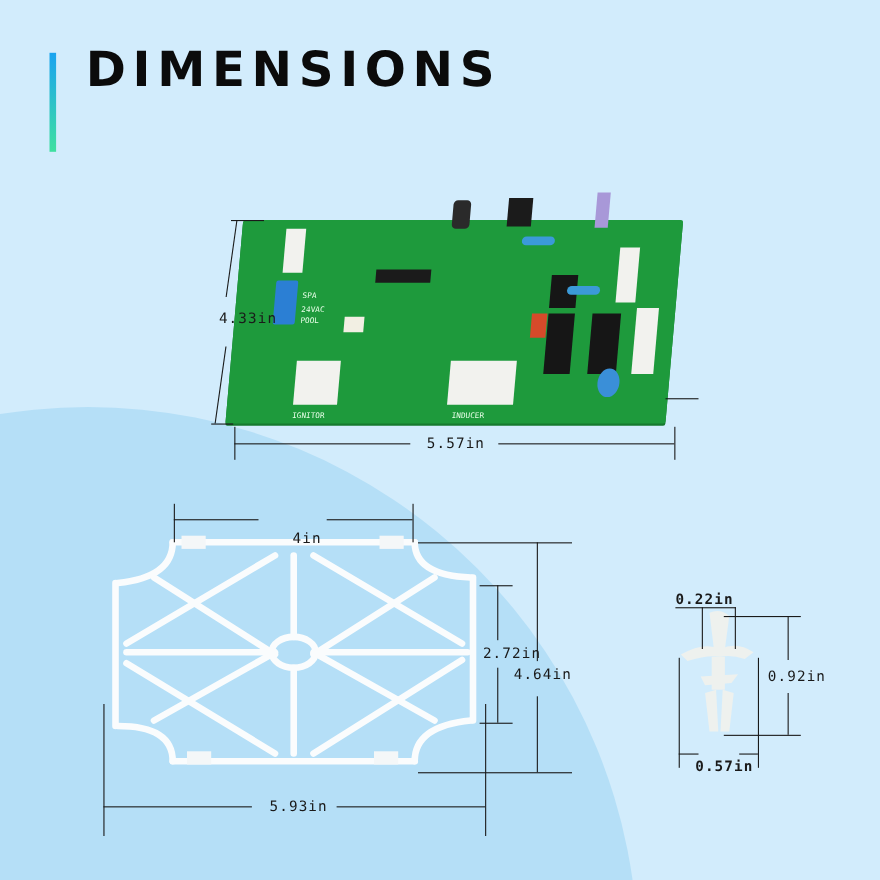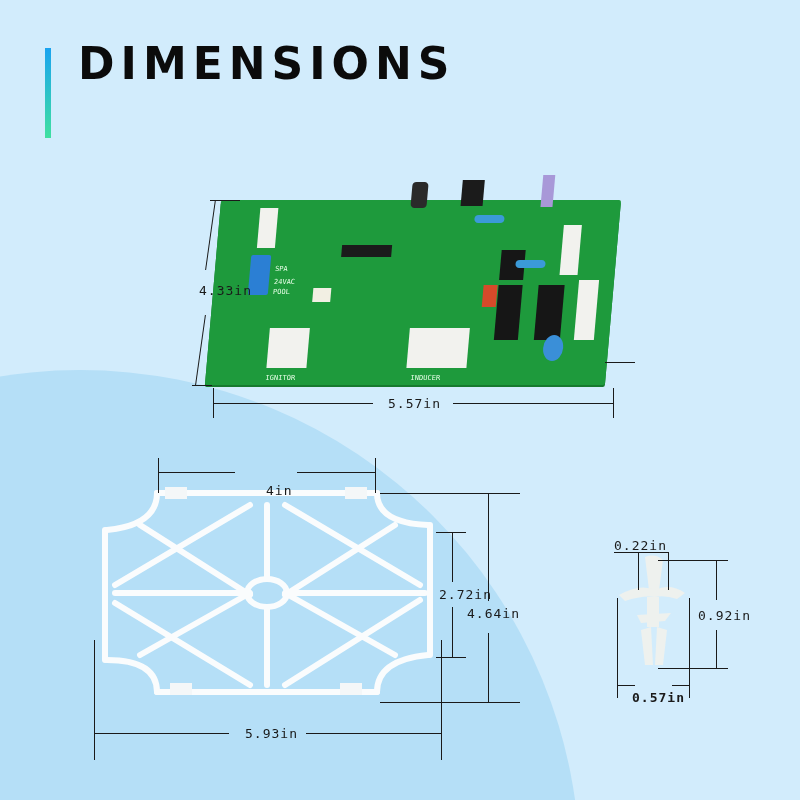--- a/index.html
+++ b/index.html
@@ -137,21 +137,21 @@
       <rect x="32" y="42" width="12" height="30"></rect>
       <path d="M22 60 L56 58 L50 66 L26 68 Z"></path>
       <path d="M26 75 L36 72 L38 110 L30 110 Z"></path>
       <path d="M52 75 L42 72 L40 110 L48 110 Z"></path>
     </g>
   </svg>
 
   <div class="line" style="left:638px;top:552px;width:1px;height:38px;"></div>
   <div class="line" style="left:668px;top:552px;width:1px;height:38px;"></div>
   <div class="line" style="left:614px;top:552px;width:55px;height:1px;"></div>
-  <div class="dim" style="left:614px;top:538px;">0.22in</div>
+  <div class="dim" style="left:614px;top:538px;font-weight:bold;">0.22in</div>
 
   <div class="line" style="left:658px;top:560px;width:70px;height:1px;"></div>
   <div class="line" style="left:658px;top:668px;width:70px;height:1px;"></div>
   <div class="line" style="left:716px;top:560px;width:1px;height:40px;"></div>
   <div class="line" style="left:716px;top:630px;width:1px;height:38px;"></div>
   <div class="dim" style="left:698px;top:608px;">0.92in</div>
 
   <div class="line" style="left:617px;top:598px;width:1px;height:100px;"></div>
   <div class="line" style="left:689px;top:598px;width:1px;height:100px;"></div>
   <div class="line" style="left:617px;top:685px;width:18px;height:1px;"></div>

